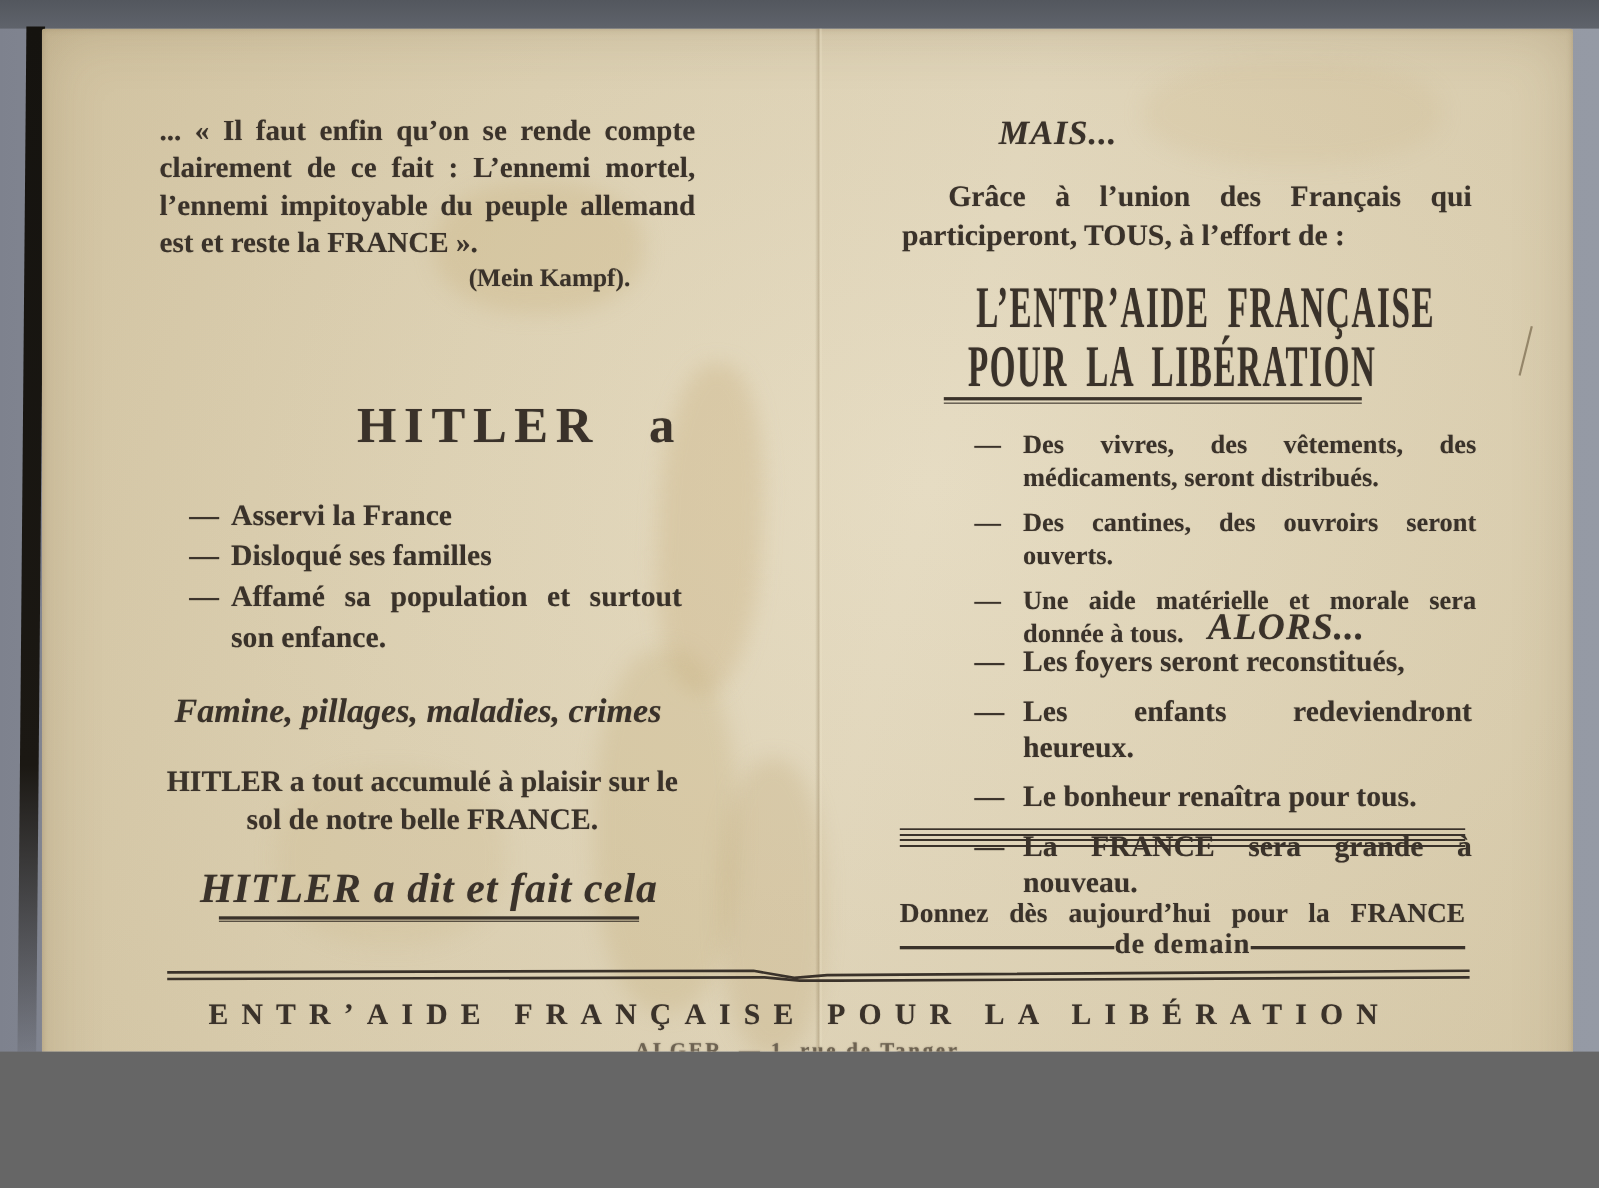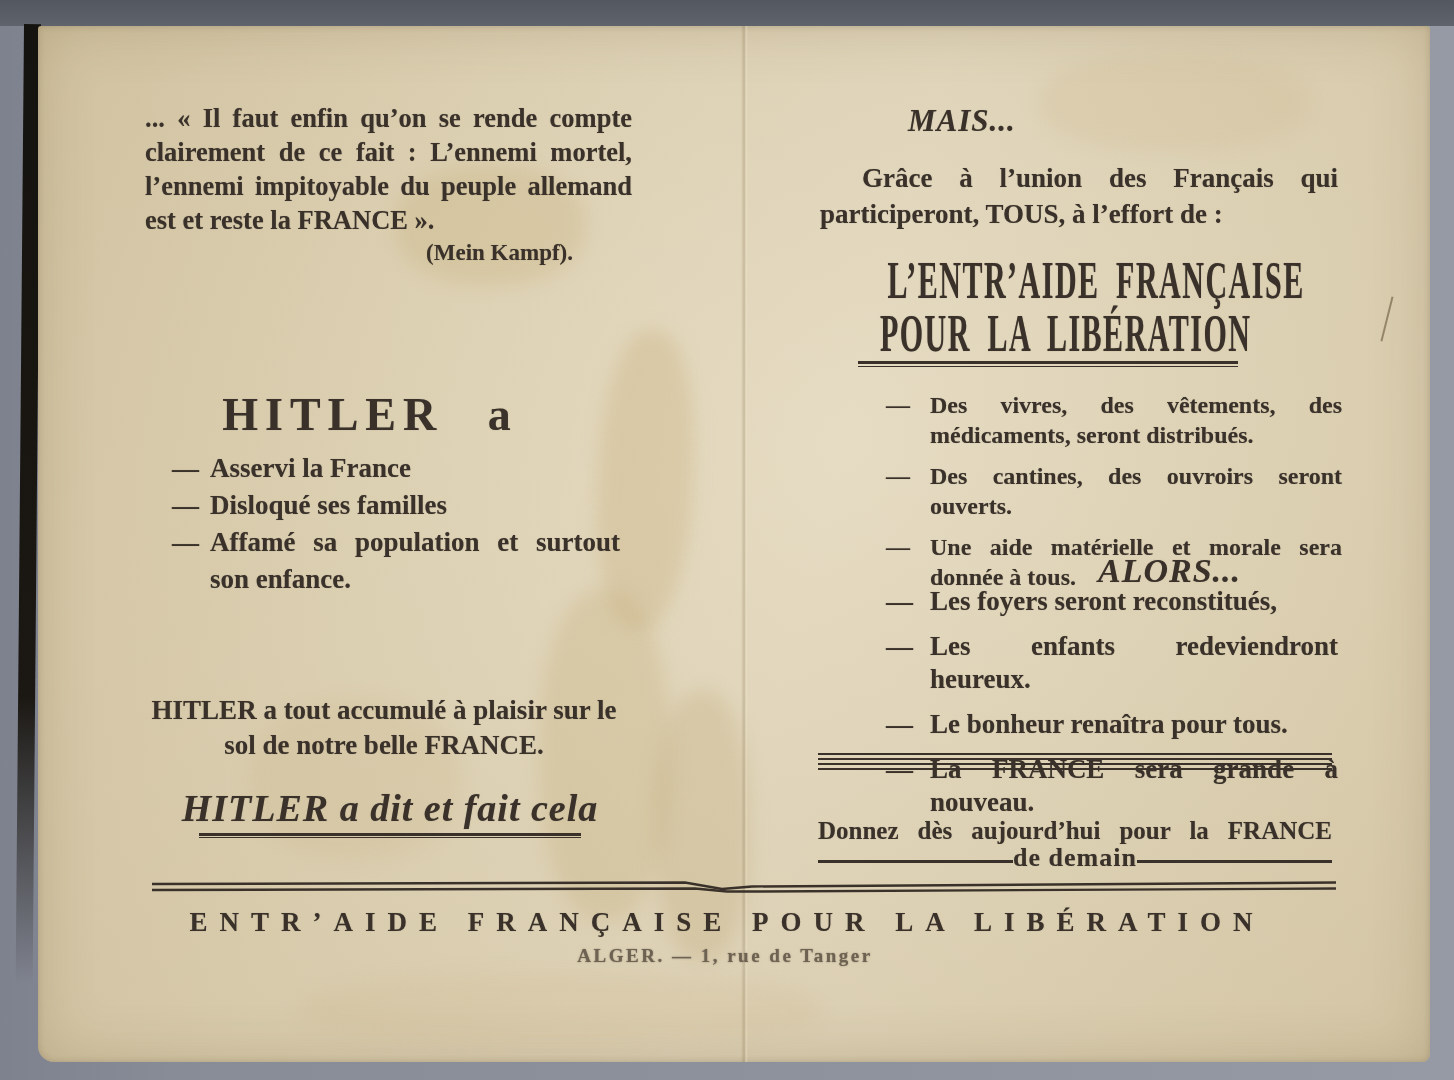--- a/index.html
+++ b/index.html
@@ -8,21 +8,21 @@
     --paper:#ddd0b0;
     --bg:#8b8f9a;
   }
   html,body{margin:0;padding:0;}
   body{
     width:1454px;height:1080px;overflow:hidden;
     background:#666;
     font-family:"Liberation Serif","DejaVu Serif",serif;
   }
   .photo{
-    position:relative;width:1454px;height:1080px;
+    position:relative;width:1454px;height:956px;
     background:linear-gradient(to right,#7e828e 0%,#888c97 12%,#8d919c 50%,#959aa5 100%);
     overflow:hidden;
   }
   .top-band{
     position:absolute;left:0;top:0;width:100%;height:26px;
     background:linear-gradient(to bottom,#53575e,#5f636b);
   }
   .left-shadow-strip{
     position:absolute;left:24px;top:24px;width:17px;height:960px;
     background:linear-gradient(to bottom,#15130f 0%,#1b1813 70%,rgba(27,24,19,0) 100%);
@@ -45,21 +45,21 @@
   .scratch{
     position:absolute;left:1386px;top:296px;width:2px;height:46px;
     background:rgba(92,77,50,0.55);transform:rotate(14deg);
   }
   .txt{position:absolute;color:var(--ink);text-shadow:0 0 1px rgba(58,48,40,0.35);}
 
   
   .quote{left:145px;top:101px;width:487px;font-size:26.5px;line-height:34px;font-weight:bold;text-align:justify;}
   .attribution{left:145px;top:240px;width:428px;font-size:23px;font-weight:bold;text-align:right;}
   .intro{left:140px;top:317px;width:480px;font-size:30px;font-weight:bold;font-style:italic;text-align:center;}
-  .hitler-heading{left:120px;top:388px;width:500px;font-size:46px;font-weight:bold;text-align:center;letter-spacing:7px;word-spacing:26px;}
+  .hitler-heading{left:120px;top:360px;width:500px;font-size:46px;font-weight:bold;text-align:right;letter-spacing:7px;word-spacing:26px;}
   .accusation-list{left:172px;top:450px;width:448px;}
   .accusation-list .li{display:flex;font-size:27px;line-height:37px;font-weight:bold;}
   .accusation-list .dash{width:38px;flex:0 0 38px;}
   .accusation-list .li-text{flex:1;text-align:justify;}
   .crimes{left:135px;top:628px;width:490px;font-size:31px;font-weight:bold;font-style:italic;text-align:center;}
   .accumulation{left:145px;top:693px;width:478px;font-size:27px;line-height:35px;font-weight:bold;text-align:center;}
   .conclusion{left:140px;top:786px;width:500px;text-align:center;}
   .conclusion-text{display:inline-block;font-size:38px;font-weight:bold;font-style:italic;letter-spacing:1px;}
   .conclusion-rule{margin:3px auto 0 auto;width:382px;height:5px;border-top:3px solid var(--ink);border-bottom:1px solid var(--ink);box-sizing:border-box;border-color:var(--ink);}
 
@@ -125,20 +125,21 @@
       <div class="li">
       <span class="dash">—</span>
       <span class="li-text">Disloqué ses familles</span>
     </div>
       <div class="li">
       <span class="dash">—</span>
       <span class="li-text">Affamé sa population et surtout son enfance.</span>
     </div>
     </div>
 
+  <div class="txt crimes">Famine, pillages, maladies, crimes</div>
   <div class="txt accumulation">HITLER a tout accumulé à plaisir sur le sol de notre belle FRANCE.</div>
 
   <div class="txt conclusion">
     <span class="conclusion-text">HITLER a dit et fait cela</span>
     <div class="conclusion-rule"></div>
   </div>
 
   <div class="txt mais">MAIS...</div>
   <div class="txt grace">Grâce à l’union des Français qui participeront, TOUS, à l’effort de :</div>
 

